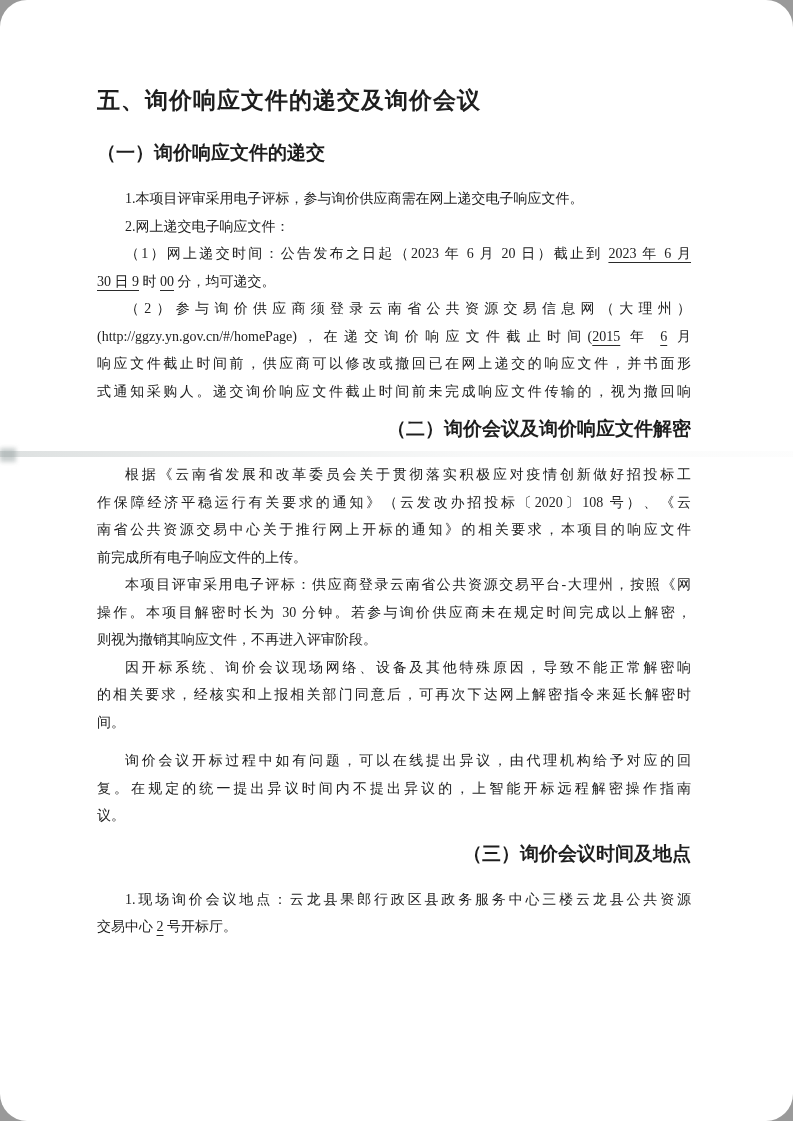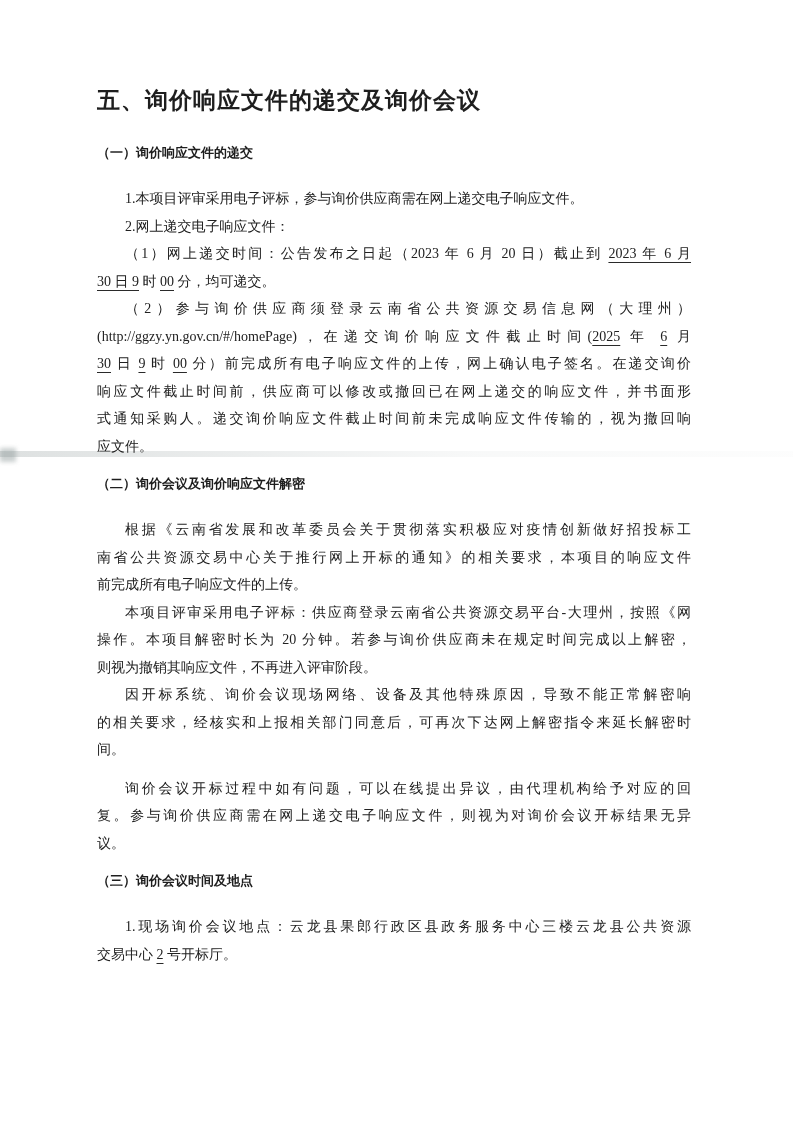--- a/index.html
+++ b/index.html
@@ -5,20 +5,21 @@
   html, body { margin: 0; padding: 0; background: #9a9a9a; }
   .page {
     position: relative;
     width: 793px;
     height: 1121px;
     margin: 0 auto;
     background: #ffffff;
     overflow: hidden;
     color: #222;
     font-family: "Liberation Serif", "DejaVu Serif", serif;
+    border-radius: 27px;
   }
   
   .scan-band {
     position: absolute;
     left: 0; top: 451px;
     width: 100%; height: 6px;
     background: linear-gradient(to right,
       rgba(170,178,178,0.40) 0%,
       rgba(200,206,206,0.28) 40%,
       rgba(215,220,220,0.18) 60%,
@@ -47,25 +48,25 @@
     font-weight: 900;
     font-size: 23px;
     line-height: 32px;
     letter-spacing: 1px;
     color: #1e1e1e;
   }
   h2.section-heading {
     margin: 0 0 19px 0;
     font-family: "Liberation Sans", "DejaVu Sans", sans-serif;
     font-weight: 800;
-    font-size: 13px;
+    font-size: 19px;
     line-height: 26px;
     color: #1e1e1e;
   }
-  section + section h2.section-heading { margin-top: 11px; }
+  section + section h2.section-heading { margin-top: 11px; text-align: right; }
   p.paragraph {
     margin: 0;
     font-size: 14px;
     line-height: 27.5px;
     color: #212121;
   }
   p.paragraph.gap-before { margin-top: 11px; }
   .line {
     display: block;
     text-align: justify;
@@ -102,47 +103,46 @@
           </p>
           <p class="paragraph">
             <span class="line last indent">2.网上递交电子响应文件：</span>
           </p>
           <p class="paragraph">
             <span class="line indent">（1）网上递交时间：公告发布之日起（2023 年 6 月 20 日）截止到 <u class="fill-blank">2023 年 6 月</u></span>
             <span class="line last"><u class="fill-blank">30 日 9</u> 时 <u class="fill-blank">00</u> 分，均可递交。</span>
           </p>
           <p class="paragraph">
             <span class="line indent">（2）参与询价供应商须登录云南省公共资源交易信息网（大理州）</span>
-            <span class="line">(http://ggzy.yn.gov.cn/#/homePage)，在递交询价响应文件截止时间(<u class="fill-blank">2025</u> 年 <u class="fill-blank">6</u> 月</span>
-            <span class="line"><u class="fill-blank">30</u> 日 <u class="fill-blank">9</u> 时 <u class="fill-blank">00</u> 分）前完成所有电子响应文件的上传，网上确认电子签名。在递交询价</span>
+            <span class="line">(http://ggzy.yn.gov.cn/#/homePage)，在递交询价响应文件截止时间(<u class="fill-blank">2015</u> 年 <u class="fill-blank">6</u> 月</span>
             <span class="line">响应文件截止时间前，供应商可以修改或撤回已在网上递交的响应文件，并书面形</span>
             <span class="line">式通知采购人。递交询价响应文件截止时间前未完成响应文件传输的，视为撤回响</span>
-            <span class="line last">应文件。</span>
           </p>
         </section>
         <section>
           <h2 class="section-heading">（二）询价会议及询价响应文件解密</h2>
           <p class="paragraph">
             <span class="line indent">根据《云南省发展和改革委员会关于贯彻落实积极应对疫情创新做好招投标工</span>
+            <span class="line">作保障经济平稳运行有关要求的通知》（云发改办招投标〔2020〕108 号）、《云</span>
             <span class="line">南省公共资源交易中心关于推行网上开标的通知》的相关要求，本项目的响应文件</span>
             <span class="line last">前完成所有电子响应文件的上传。</span>
           </p>
           <p class="paragraph">
             <span class="line indent">本项目评审采用电子评标：供应商登录云南省公共资源交易平台-大理州，按照《网</span>
-            <span class="line">操作。本项目解密时长为 20 分钟。若参与询价供应商未在规定时间完成以上解密，</span>
+            <span class="line">操作。本项目解密时长为 30 分钟。若参与询价供应商未在规定时间完成以上解密，</span>
             <span class="line last">则视为撤销其响应文件，不再进入评审阶段。</span>
           </p>
           <p class="paragraph">
             <span class="line indent">因开标系统、询价会议现场网络、设备及其他特殊原因，导致不能正常解密响</span>
             <span class="line">的相关要求，经核实和上报相关部门同意后，可再次下达网上解密指令来延长解密时</span>
             <span class="line last">间。</span>
           </p>
           <p class="paragraph gap-before">
             <span class="line indent">询价会议开标过程中如有问题，可以在线提出异议，由代理机构给予对应的回</span>
-            <span class="line">复。参与询价供应商需在网上递交电子响应文件，则视为对询价会议开标结果无异</span>
+            <span class="line">复。在规定的统一提出异议时间内不提出异议的，上智能开标远程解密操作指南</span>
             <span class="line last">议。</span>
           </p>
         </section>
         <section>
           <h2 class="section-heading">（三）询价会议时间及地点</h2>
           <p class="paragraph">
             <span class="line indent">1.现场询价会议地点：云龙县果郎行政区县政务服务中心三楼云龙县公共资源</span>
             <span class="line last">交易中心 <u class="fill-blank">2</u> 号开标厅。</span>
           </p>
         </section>

